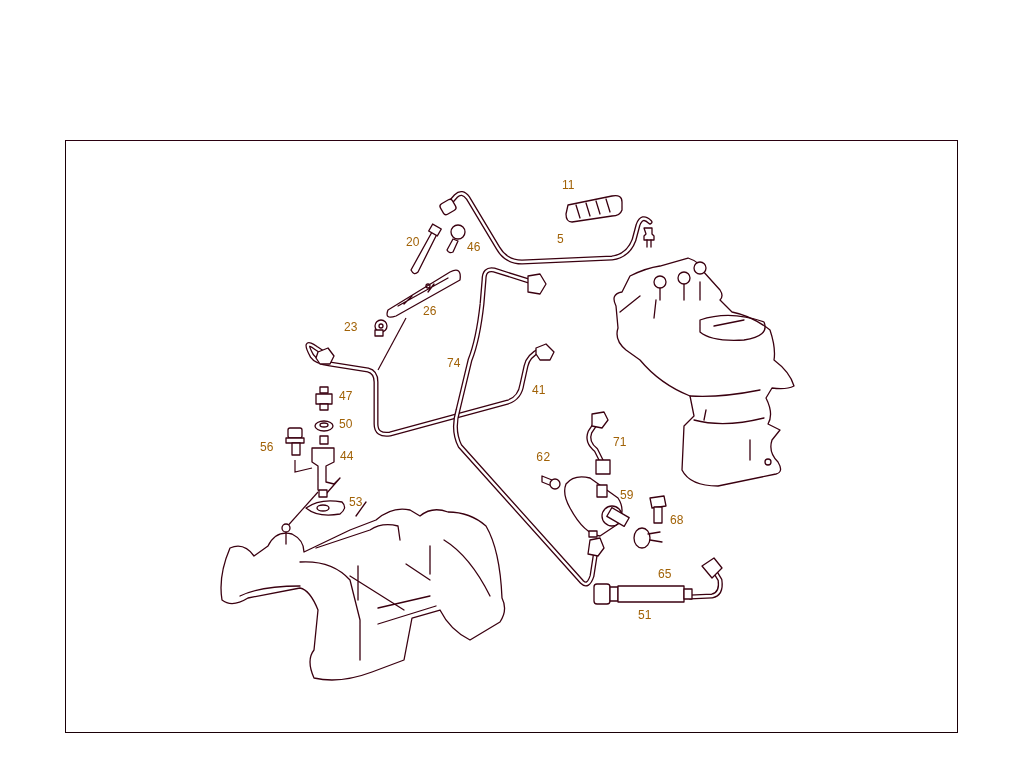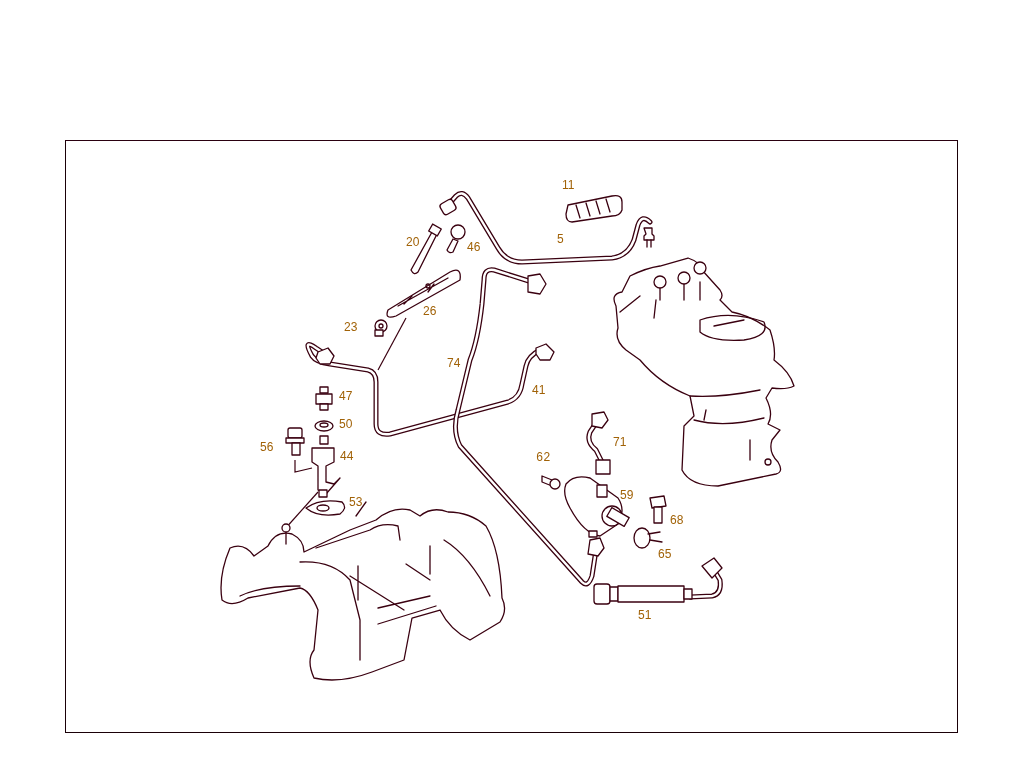--- a/index.html
+++ b/index.html
@@ -163,15 +163,15 @@
     <div class="callout" style="left: 532px; top: 384px;">41</div>
     <div class="callout" style="left: 339px; top: 390px;">47</div>
     <div class="callout" style="left: 339px; top: 418px;">50</div>
     <div class="callout" style="left: 260px; top: 441px;">56</div>
     <div class="callout" style="left: 340px; top: 450px;">44</div>
     <div class="callout" style="left: 613px; top: 436px;">71</div>
     <div class="callout" style="left: 536px; top: 452px; font-family: Liberation Mono, monospace;">62</div>
     <div class="callout" style="left: 620px; top: 477px; margin-top: 12px;">59</div>
     <div class="callout" style="left: 349px; top: 496px;">53</div>
     <div class="callout" style="left: 670px; top: 514px;">68</div>
-    <div class="callout" style="left: 658px; top: 548px; text-align: center;">65</div>
+    <div class="callout" style="left: 658px; top: 568px; text-align: center;">65</div>
     <div class="callout" style="left: 638px; top: 609px;">51</div>
   </div>
 
 </body></html>

